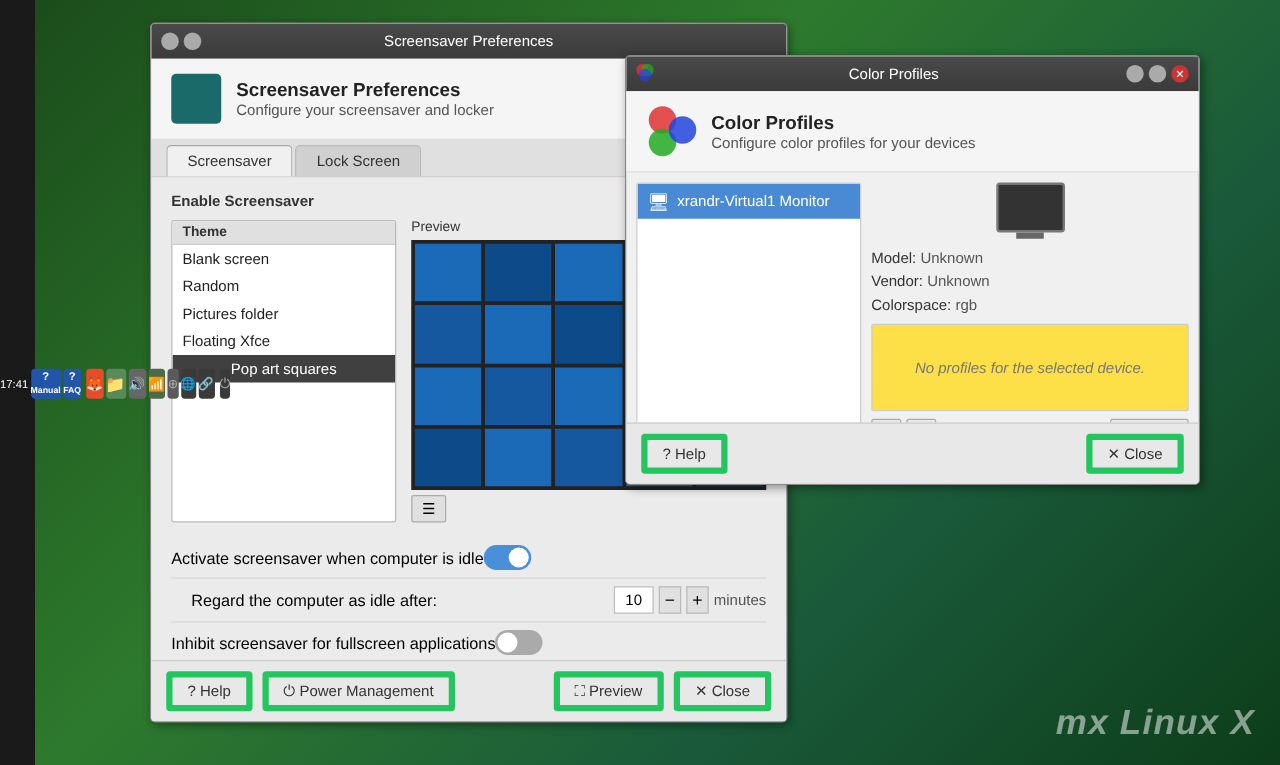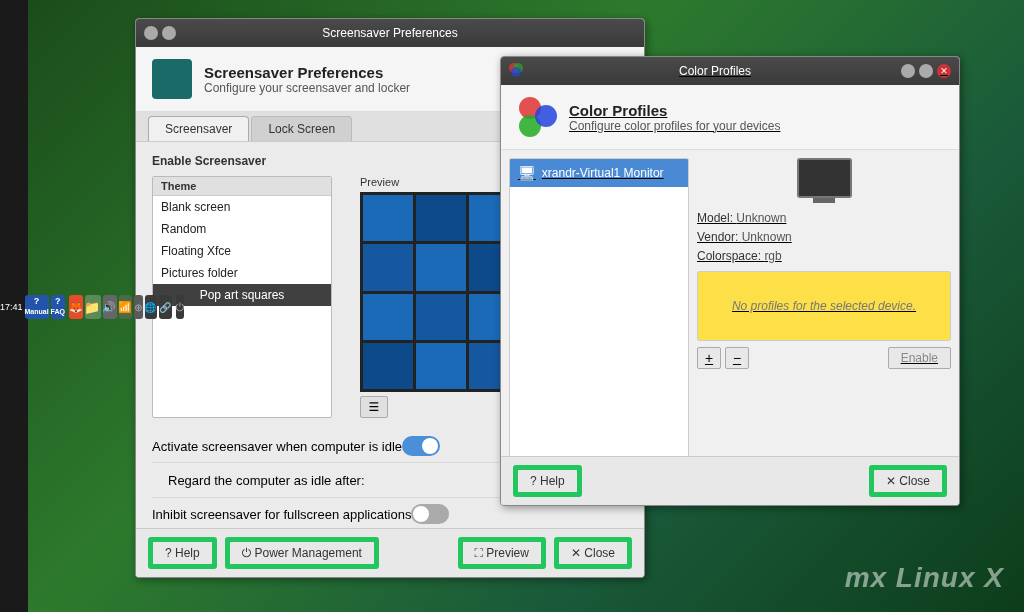--- a/index.html
+++ b/index.html
@@ -113,21 +113,21 @@
       justify-content: center;
       font-size: 9px;
     }
 
     .win-min { background: #aaa; }
     .win-max { background: #aaa; }
     .win-close { background: #cc3333; color: white; }
 
     
     .screensaver-window {
-      left: 135px;
+      left: 120px;
       top: 18px;
       width: 510px;
       height: 560px;
     }
 
     .screensaver-header {
       padding: 12px 16px;
       display: flex;
       align-items: center;
       gap: 12px;
@@ -184,21 +184,21 @@
 
     .section-label {
       font-size: 12px;
       font-weight: bold;
       color: #333;
       margin-bottom: 8px;
     }
 
     .theme-preview-area {
       display: flex;
-      gap: 28px;
+      gap: 12px;
       margin-bottom: 12px;
     }
 
     .theme-list {
       width: 180px;
       background: white;
       border: 1px solid #bbb;
       border-radius: 2px;
       overflow: hidden;
       flex-shrink: 0;
@@ -358,24 +358,23 @@
       font-size: 12px;
       color: #333;
       display: flex;
       align-items: center;
       gap: 4px;
     }
 
     
     .color-window {
       left: 500px;
-      top: 56px;
+      top: 44px;
       width: 460px;
-      height: 450px;
-      text-decoration: underline;
+      height: 344px;
     }
 
     .color-window .window-titlebar {
       background: linear-gradient(to bottom, #4a4a4a, #3a3a3a);
     }
 
     .color-header {
       padding: 12px 16px;
       display: flex;
       align-items: center;
@@ -588,22 +587,22 @@
     <div class="section-label">Enable Screensaver</div>
 
     <div class="theme-preview-area">
 
       <div class="theme-list">
         <div class="theme-list-header">
           <span>Theme</span>
         </div>
         <div class="theme-item">Blank screen</div>
         <div class="theme-item">Random</div>
+        <div class="theme-item">Pictures folder</div>
         <div class="theme-item">Floating Xfce</div>
-        <div class="theme-item">Pictures folder</div>
         <div class="theme-item selected">Pop art squares</div>
       </div>
 
       <div style="flex:1; display:flex; flex-direction:column;">
         <div style="font-size:11px; color:#333; margin-bottom:4px;">Preview</div>
         <div class="preview-area">
 
           <div class="preview-cell"></div>
           <div class="preview-cell dark"></div>
           <div class="preview-cell"></div>

